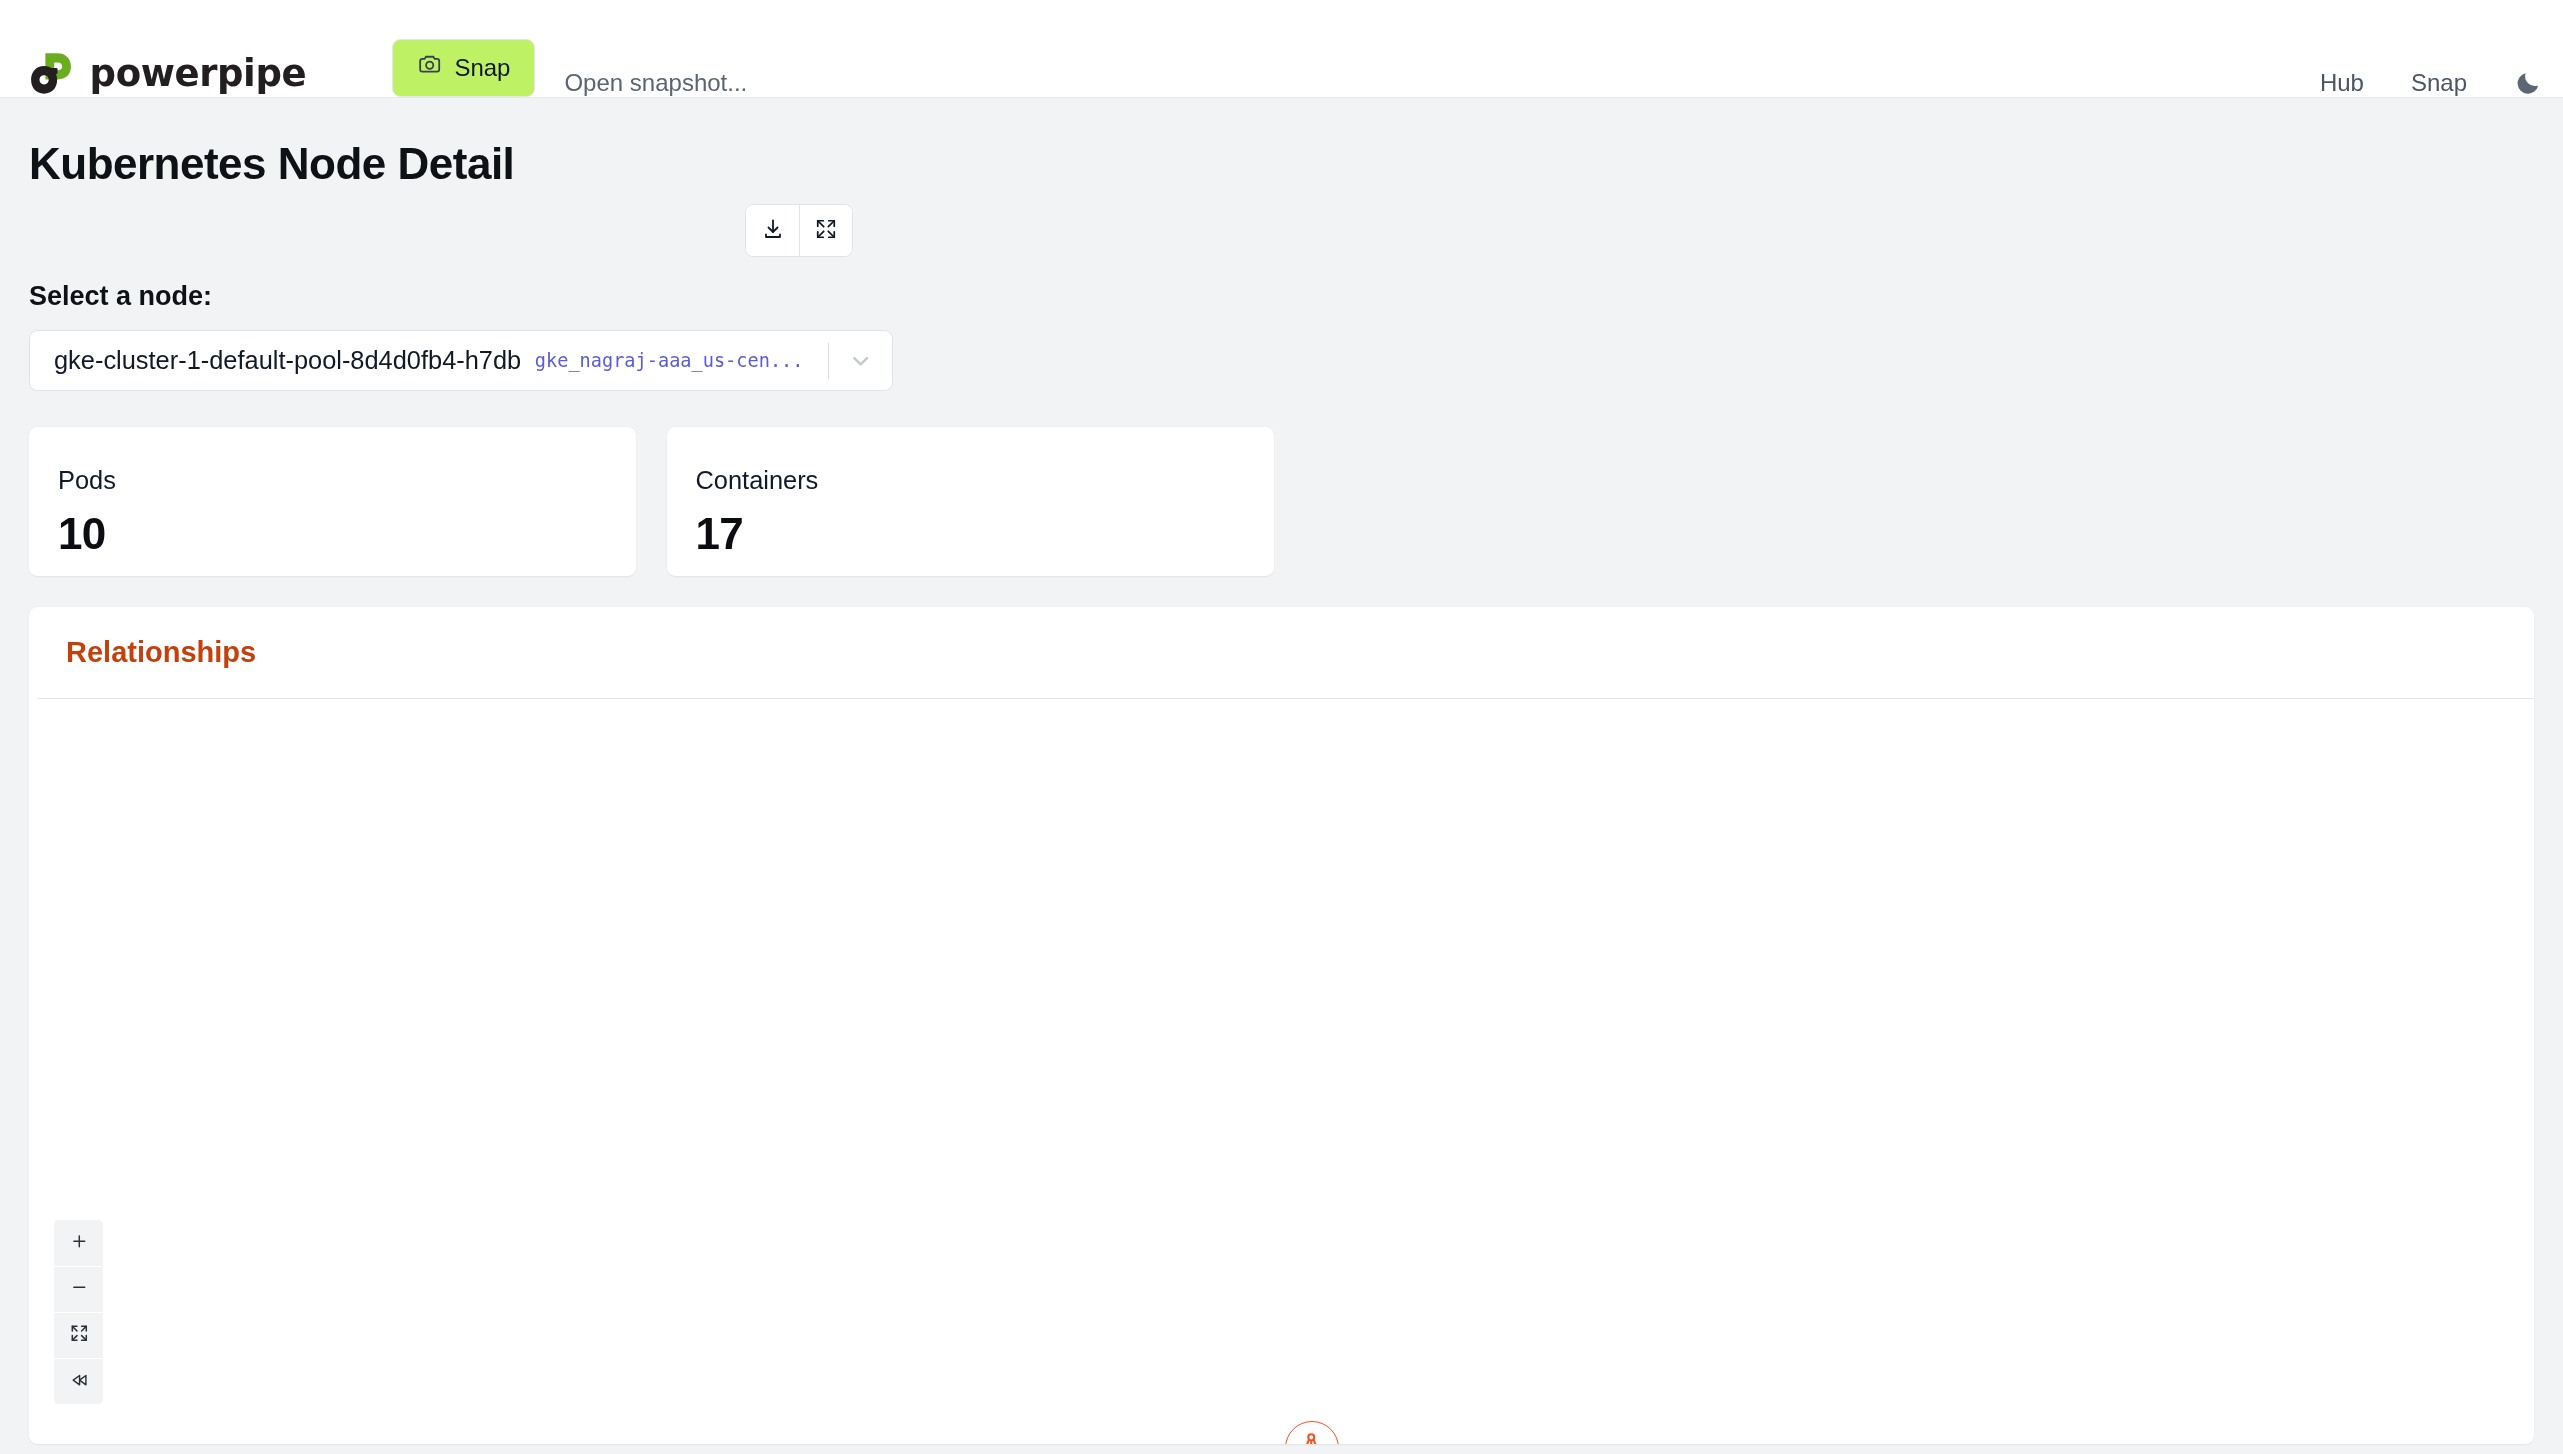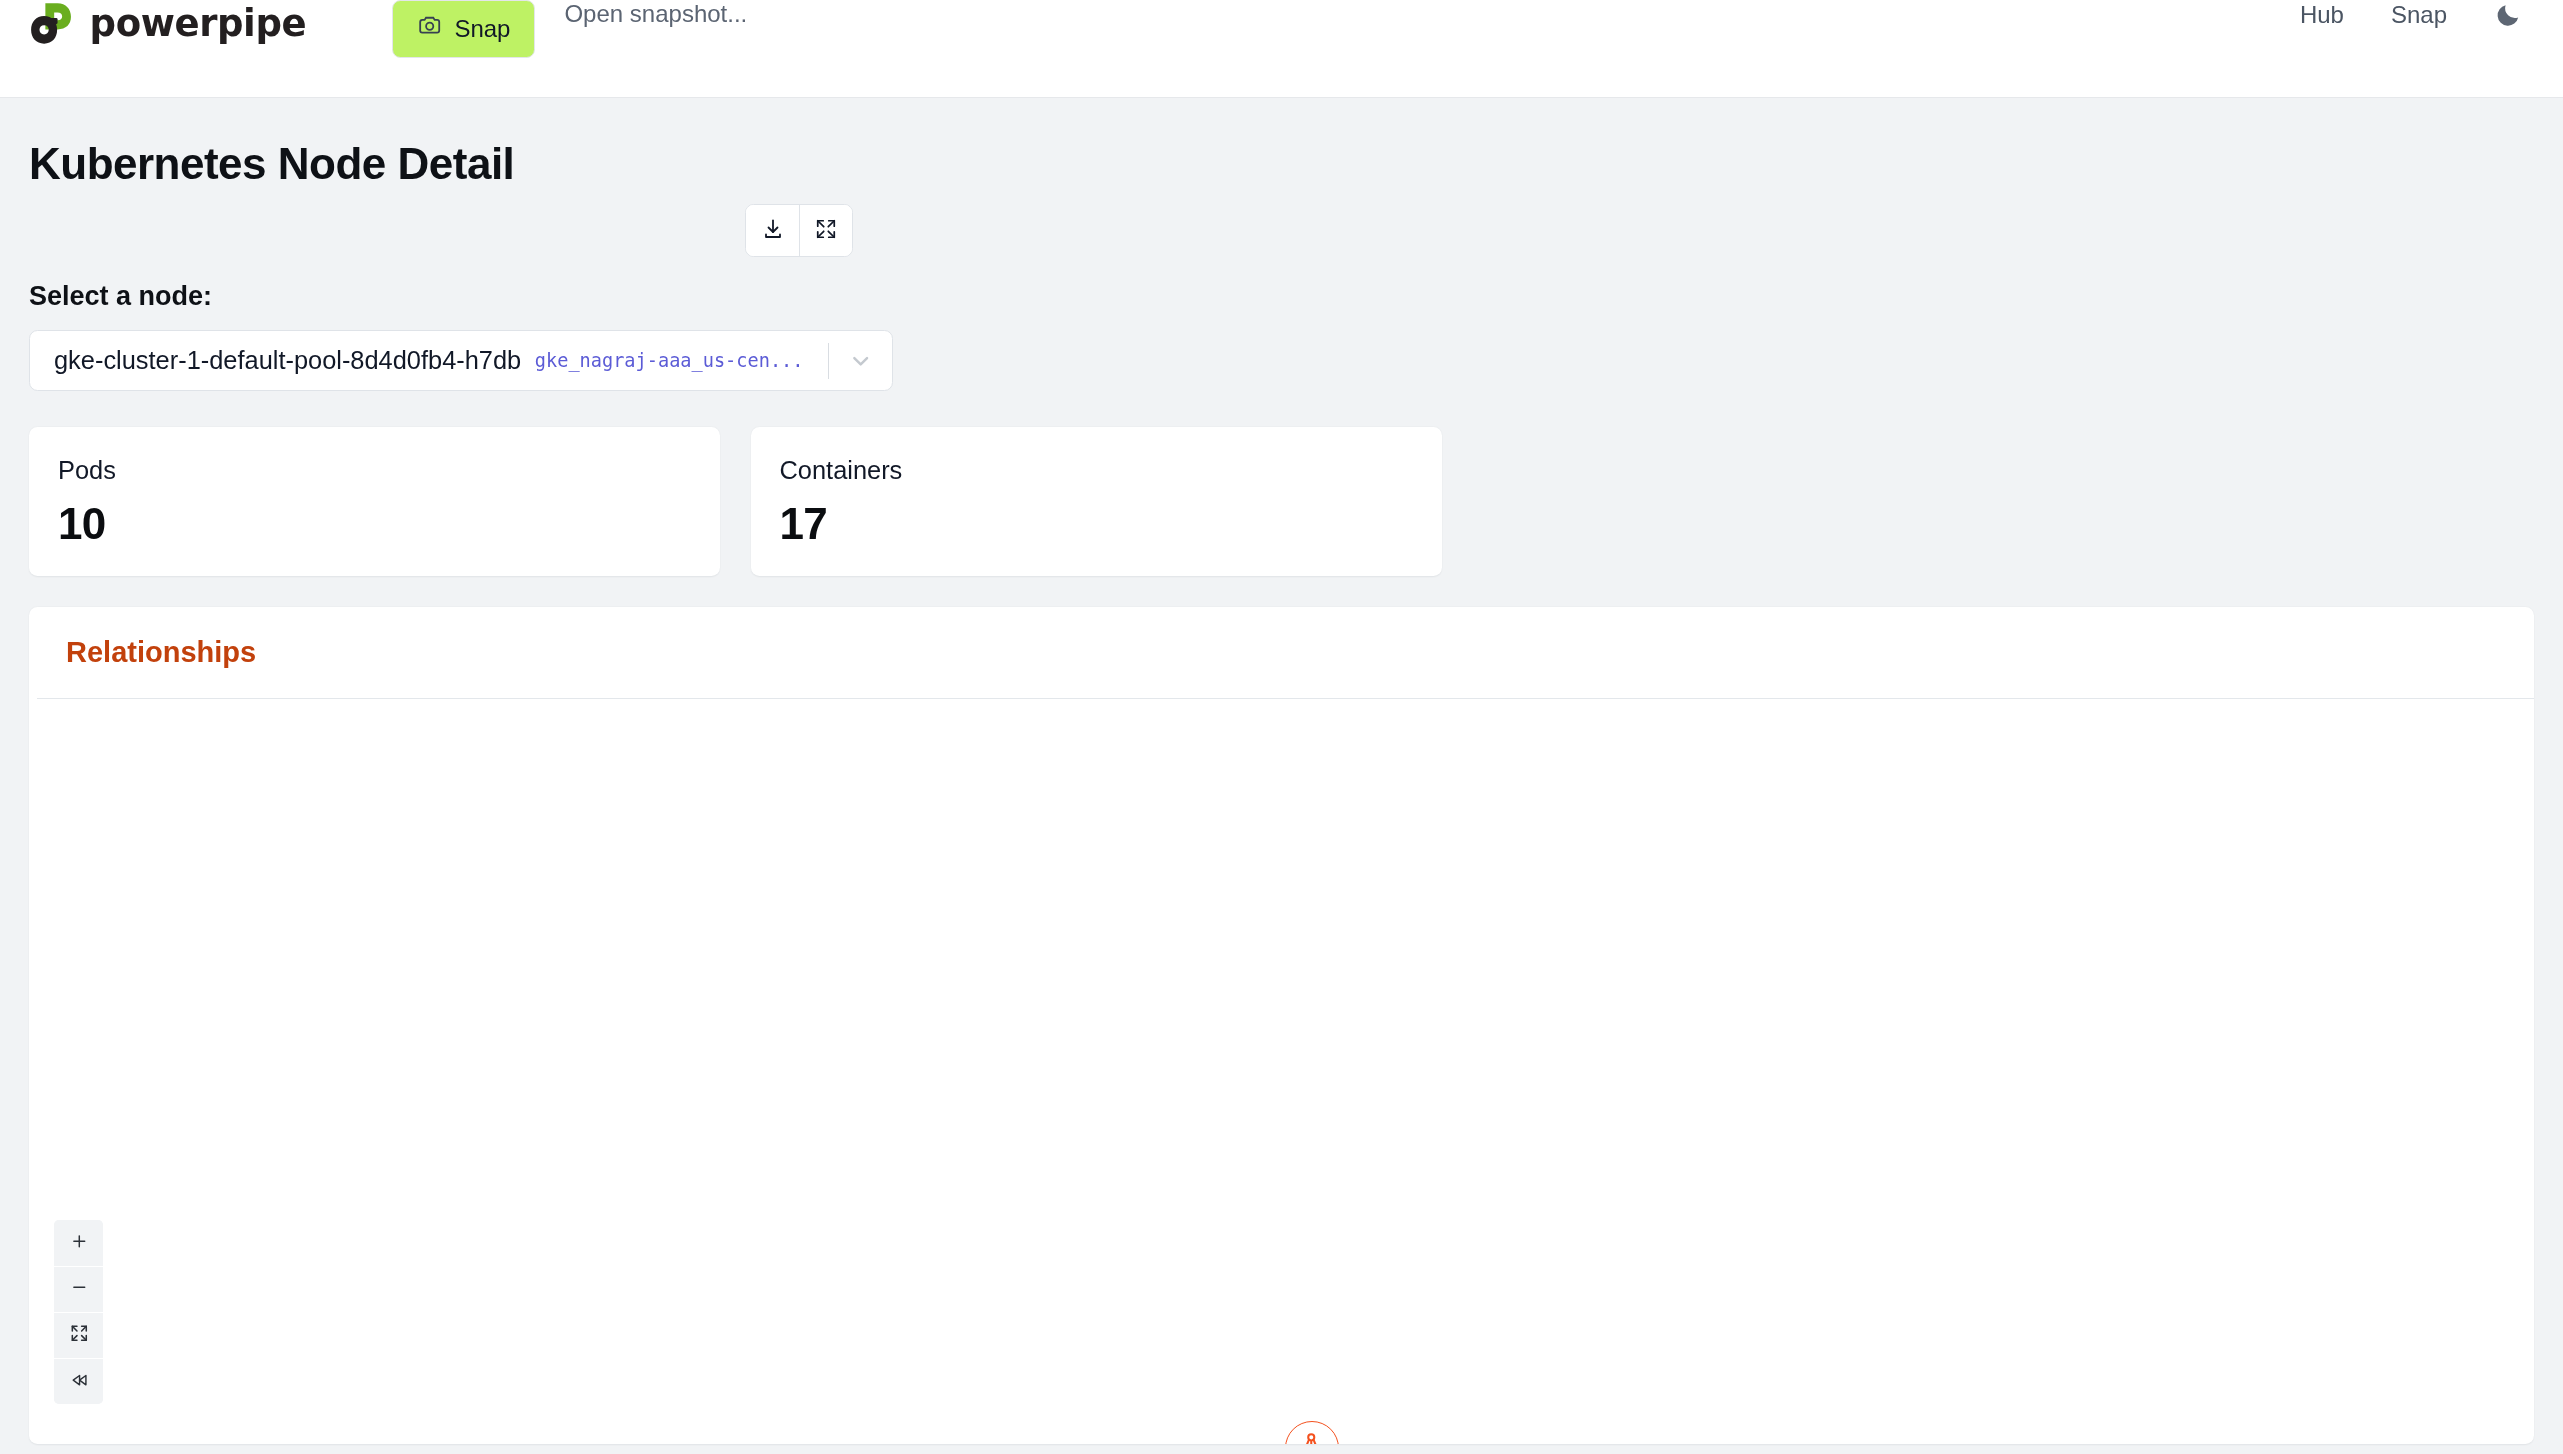--- a/index.html
+++ b/index.html
@@ -8,22 +8,22 @@
     background: #f1f3f5;
     font-family: "Liberation Sans", sans-serif;
     overflow: hidden;
   }
 
   
   .topbar{
     height: 98px; width: 100%;
     background: #ffffff;
     border-bottom: 0.8px solid #e6e8eb;
-    display: flex; align-items: flex-start;
-    padding: 0 40px 0 29px;
+    display: flex; align-items: flex-end;
+    padding: 0 20px 0 29px;
     position: relative;
   }
   .logo-wrap{ display:flex; align-items:center; gap:13.6px; width: 339px; }
   .logo-mark{ width:47px; height:47px; position:relative; flex:0 0 auto;}
   .logo-word{
     font-size: 37px; font-weight: 700; color:#231f20;
     letter-spacing: -0.4px; font-family:"DejaVu Sans", sans-serif;
   }
   .search-box{
     width: 566px; height: 53px; margin-left: 18.6px;
@@ -75,23 +75,23 @@
     display:flex; align-items:center; padding: 0 0 0 24px; cursor:pointer;
   }
   .sel-main{ font-size: 25.4px; color:#111827; }
   .sel-sub{ font-size: 18.6px; color:#5b5bd6; margin-left: 13.6px; font-family:"DejaVu Sans Mono", monospace;}
   .sel-divider{ margin-left:auto; width:0.8px; height:36px; background:#d9dde2; }
   .sel-caret{ width:63px; display:flex; align-items:center; justify-content:center;}
 
   
   .cards{ display:flex; gap: 30.5px; margin-top: 36px; }
   .card{
-    width: 691px; height: 149px; background:#fff;
+    width: 607px; height: 149px; background:#fff;
     border-radius: 8.5px; box-shadow: 0 0.8px 1.7px rgba(16,24,40,.07);
-    padding: 29px 29px;
+    padding: 39px 29px;
   }
   .card-title{ font-size: 25.4px; color:#111827; }
   .card-value{ font-size: 44px; font-weight:700; color:#0b0d10; margin-top: 13.6px; letter-spacing:-0.8px;}
 
   
   .panel{
     margin-top: 30.5px; background:#fff; border-radius: 8.5px;
     box-shadow: 0 0.8px 1.7px rgba(16,24,40,.07);
     height: 837px; overflow:hidden; position:relative;
   }

